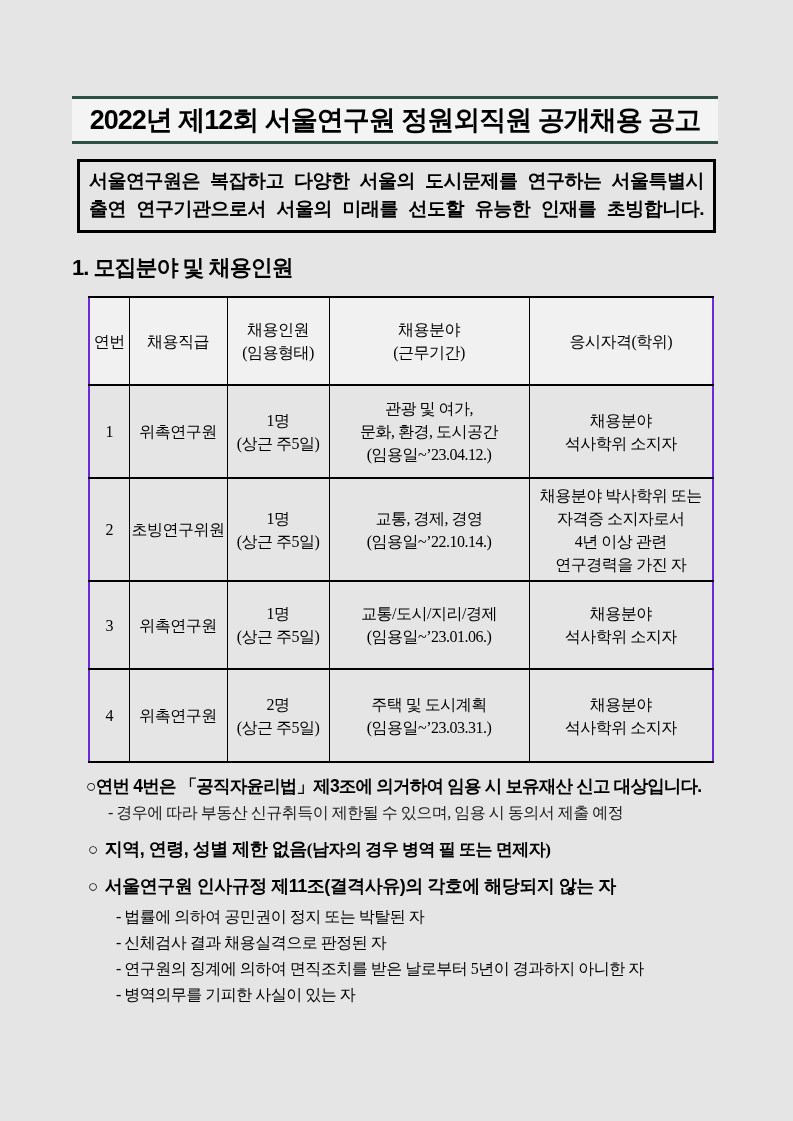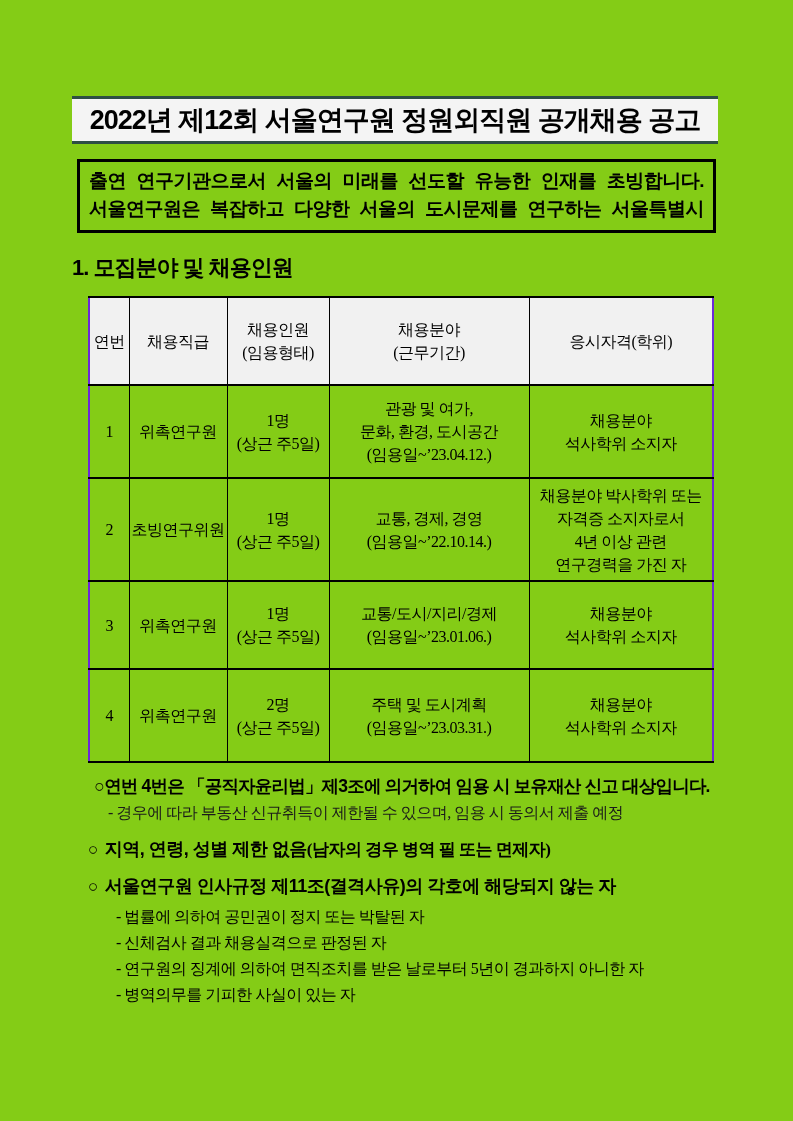--- a/index.html
+++ b/index.html
@@ -4,21 +4,21 @@
 <style>
   html, body {
     margin: 0;
     padding: 0;
     background: #ffffff;
   }
   .page {
     position: relative;
     width: 793px;
     height: 1121px;
-    background: #84cc16;
+    background: #e5e5e5;
     overflow: hidden;
     font-family: "Liberation Serif", "DejaVu Serif", serif;
     color: #000000;
     box-sizing: border-box;
     padding: 96px 75px 0 72px;
   }
   
   .title-banner {
     border-top: 3px solid #2e4f44;
     border-bottom: 3px solid #2e4f44;
@@ -89,21 +89,20 @@
   .row-3 { height: 88px; }
   .row-4 { height: 93px; }
   
   .note-line {
     margin: 11px 0 0 14px;
     font-family: "Liberation Sans", "DejaVu Sans", sans-serif;
     font-weight: 700;
     font-size: 17.5px;
     letter-spacing: -0.8px;
     white-space: nowrap;
-    text-align: center;
   }
   .sub-note {
     margin: 5px 0 0 36px;
     font-size: 16px;
     letter-spacing: -0.5px;
     color: #1a1a1a;
     white-space: nowrap;
   }
   
   .elig-item {
@@ -134,22 +133,22 @@
   }
 </style>
 </head>
 <body>
 
 <div class="page">
 
   <div class="title-banner">2022년 제12회 서울연구원 정원외직원 공개채용 공고</div>
 
   <div class="intro-box">
+    <div class="intro-line">서울연구원은 복잡하고 다양한 서울의 도시문제를 연구하는 서울특별시</div>
     <div class="intro-line">출연 연구기관으로서 서울의 미래를 선도할 유능한 인재를 초빙합니다.</div>
-    <div class="intro-line">서울연구원은 복잡하고 다양한 서울의 도시문제를 연구하는 서울특별시</div>
   </div>
 
   <div class="section-heading">1. 모집분야 및 채용인원</div>
 
   <table class="recruit-table">
     <colgroup>
       <col style="width:40px">
       <col style="width:98px">
       <col style="width:102px">
       <col style="width:200px">

